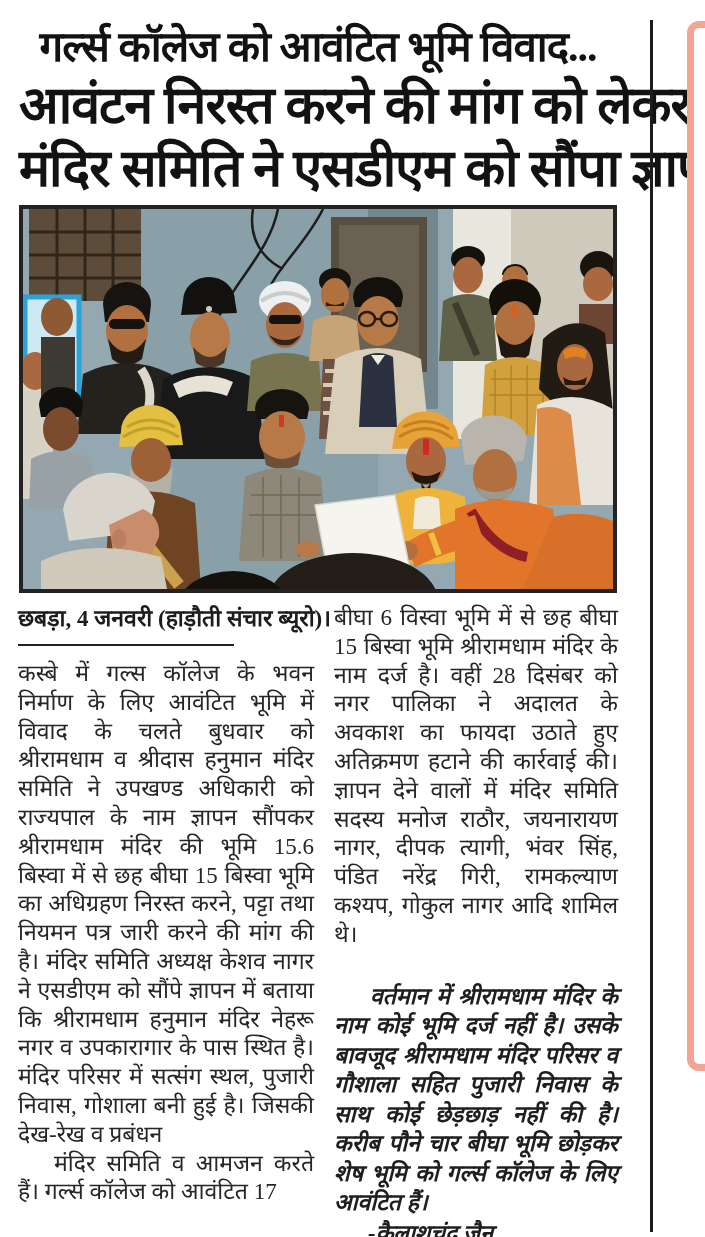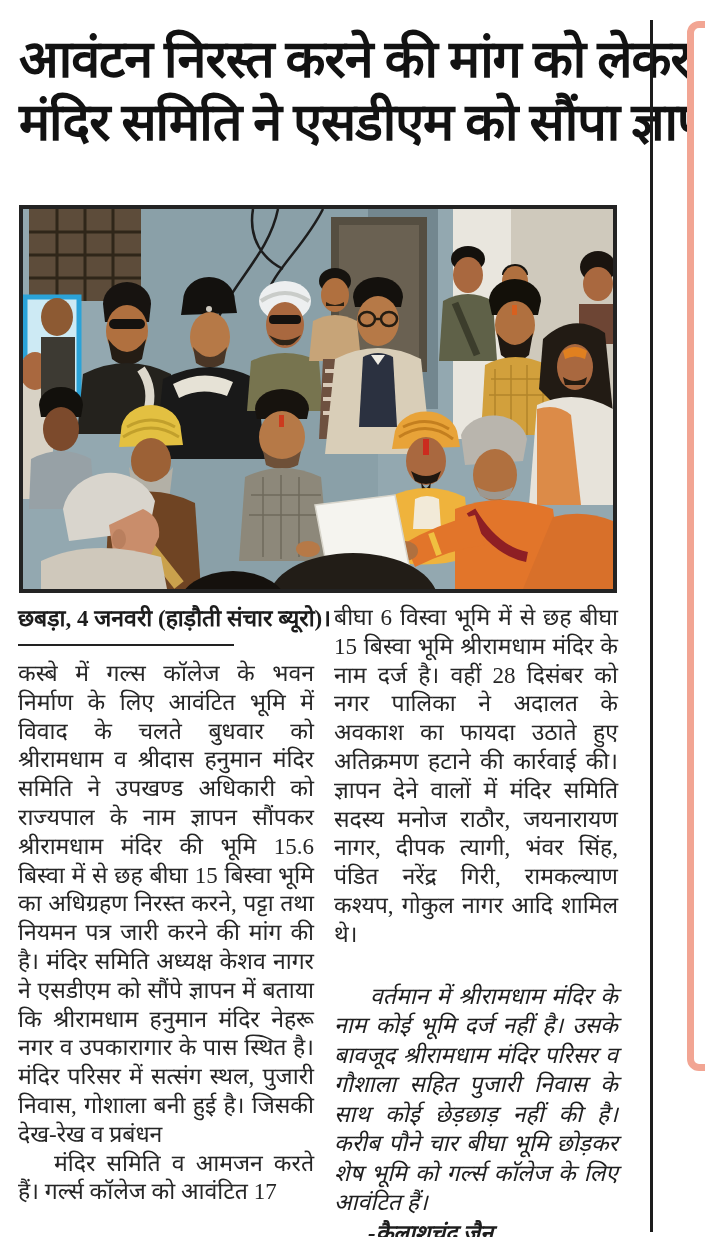--- a/index.html
+++ b/index.html
@@ -53,21 +53,21 @@
     margin:10px 0 14px 0;
   }
   .body-para {
     text-align:justify;
     -moz-text-align-last:left; text-align-last:left;
   }
   .body-para.indent { text-indent:36px; }
 
   .quote-block { margin-top:32px; }
   .quote-para {
-    font-weight:400; font-style:italic;
+    font-weight:700; font-style:italic;
     font-size:23px; line-height:29.5px; color:#1e1e1e;
     text-align:justify;
     -moz-text-align-last:left; text-align-last:left;
     text-indent:36px;
   }
   .quote-author, .quote-author-title {
     font-weight:700; font-style:italic;
     font-size:23px; line-height:31px; color:#1e1e1e;
     padding-left:34px; white-space:nowrap;
   }
@@ -83,20 +83,21 @@
     border:7px solid #F2A593; border-radius:12px;
     background:#ffffff;
   }
 </style>
 </head>
 <body>
 
 <div class="page">
 
   <div class="headline-block">
+    <div class="kicker">गर्ल्स कॉलेज को आवंटित भूमि विवाद...</div>
     <div class="main-headline">
       <div class="hl-line">आवंटन निरस्त करने की मांग को लेकर</div>
       <div class="hl-line">मंदिर समिति ने एसडीएम को सौंपा ज्ञापन</div>
     </div>
   </div>
 
   <div class="photo-frame">
     <svg width="590" height="380" viewBox="0 0 590 380">
 
       <rect width="590" height="380" fill="#93a8b0"></rect>

